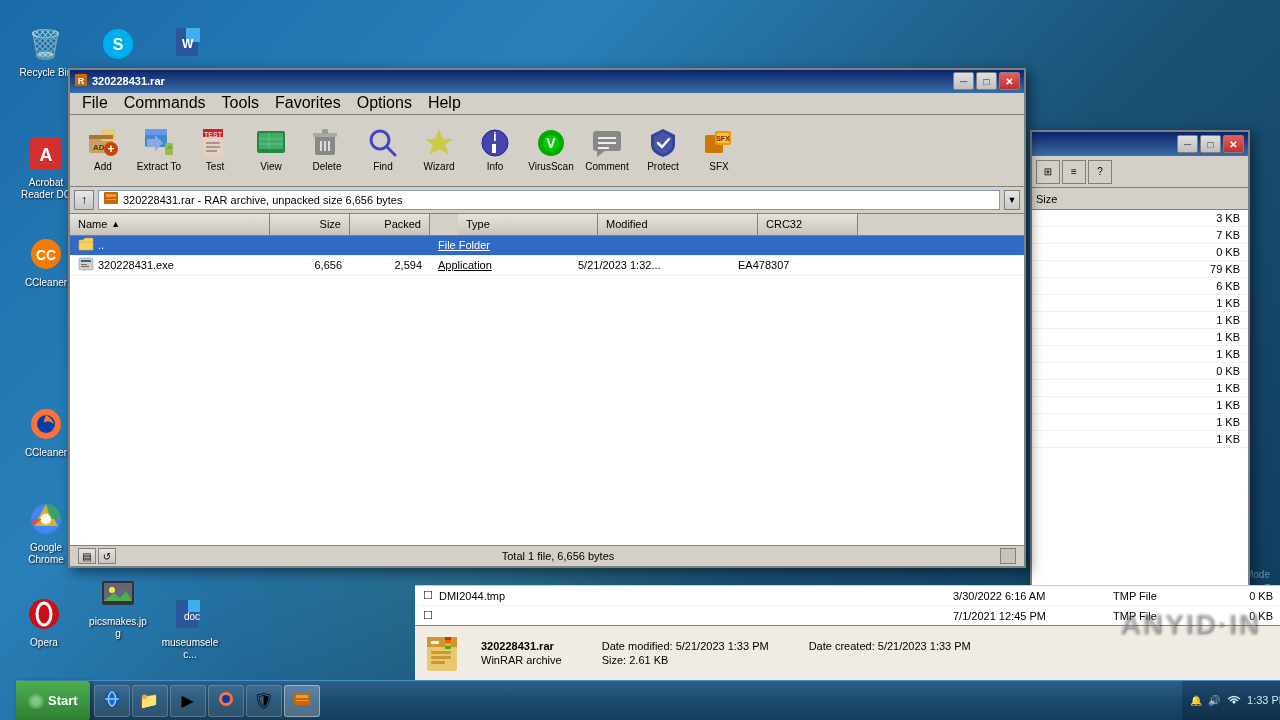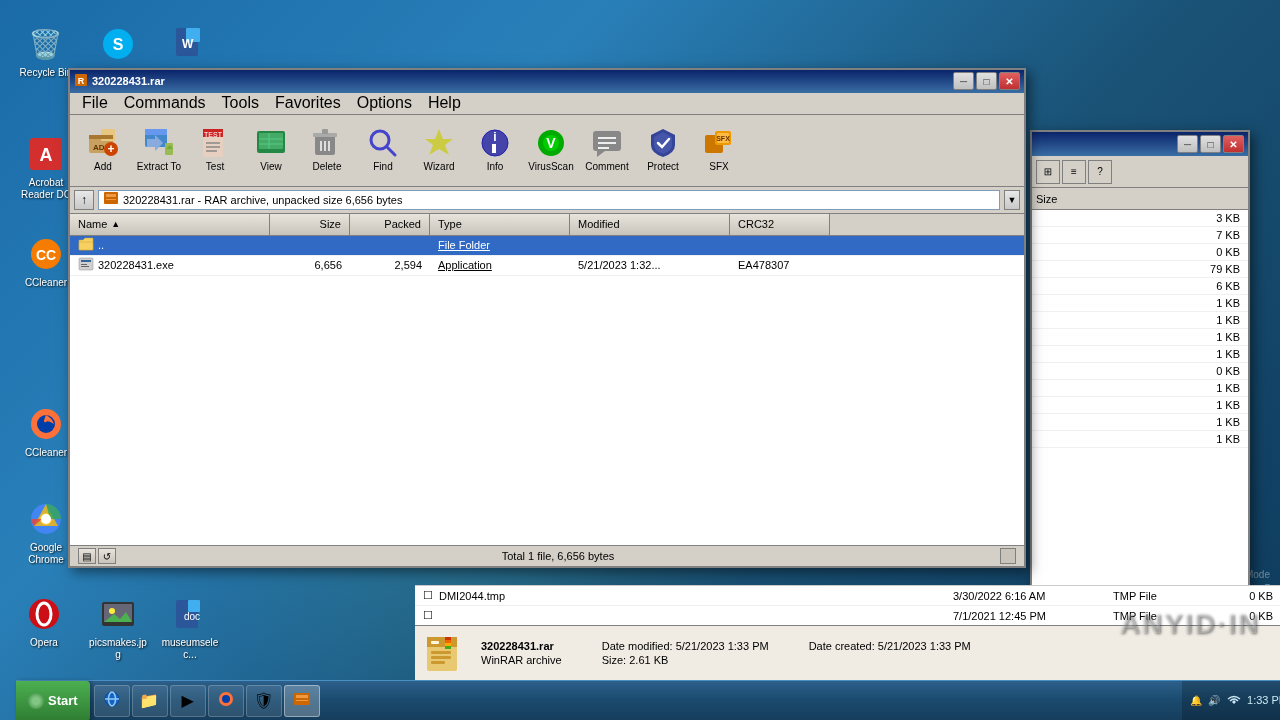--- a/index.html
+++ b/index.html
@@ -342,21 +342,21 @@
       display: flex;
       align-items: center;
       cursor: pointer;
       user-select: none;
       background: linear-gradient(to bottom, #e8e4dc, #c8c4bc);
     }
 
     .col-name { width: 200px; }
     .col-size { width: 80px; justify-content: flex-end; }
     .col-packed { width: 80px; justify-content: flex-end; }
-    .col-type { width: 140px; }
+    .col-type { width: 140px; margin-left: 28px; }
     .col-modified { width: 160px; align-items: center; }
     .col-crc { width: 100px; }
 
     .sort-arrow {
       margin-left: 4px;
       font-size: 9px;
     }
 
     .file-list-body {
       background: white;
@@ -665,21 +665,21 @@
   <div class="desktop-icon" style="top:590px; left:8px;">
     <div class="icon-img">
       <svg width="36" height="36" viewBox="0 0 36 36">
         <circle cx="18" cy="18" r="15" fill="#cc0f16"></circle>
         <ellipse cx="18" cy="18" rx="7" ry="11" fill="none" stroke="white" stroke-width="3"></ellipse>
       </svg>
     </div>
     <div class="icon-label">Opera</div>
   </div>
 
-  <div class="desktop-icon" style="top:590px; left:82px;">
+  <div class="desktop-icon" style="top:569px; left:82px;">
     <div class="icon-img">
       <svg width="36" height="36" viewBox="0 0 36 36">
         <rect x="2" y="6" width="32" height="24" rx="2" fill="#333"></rect>
         <rect x="4" y="8" width="28" height="18" fill="#667"></rect>
         <circle cx="12" cy="15" r="3" fill="#ffeb3b"></circle>
         <path d="M 4 26 L 14 18 L 20 23 L 26 16 L 32 26 Z" fill="#4caf50"></path>
       </svg>
     </div>
     <div class="icon-label">picsmakes.jpg</div>
   </div>

